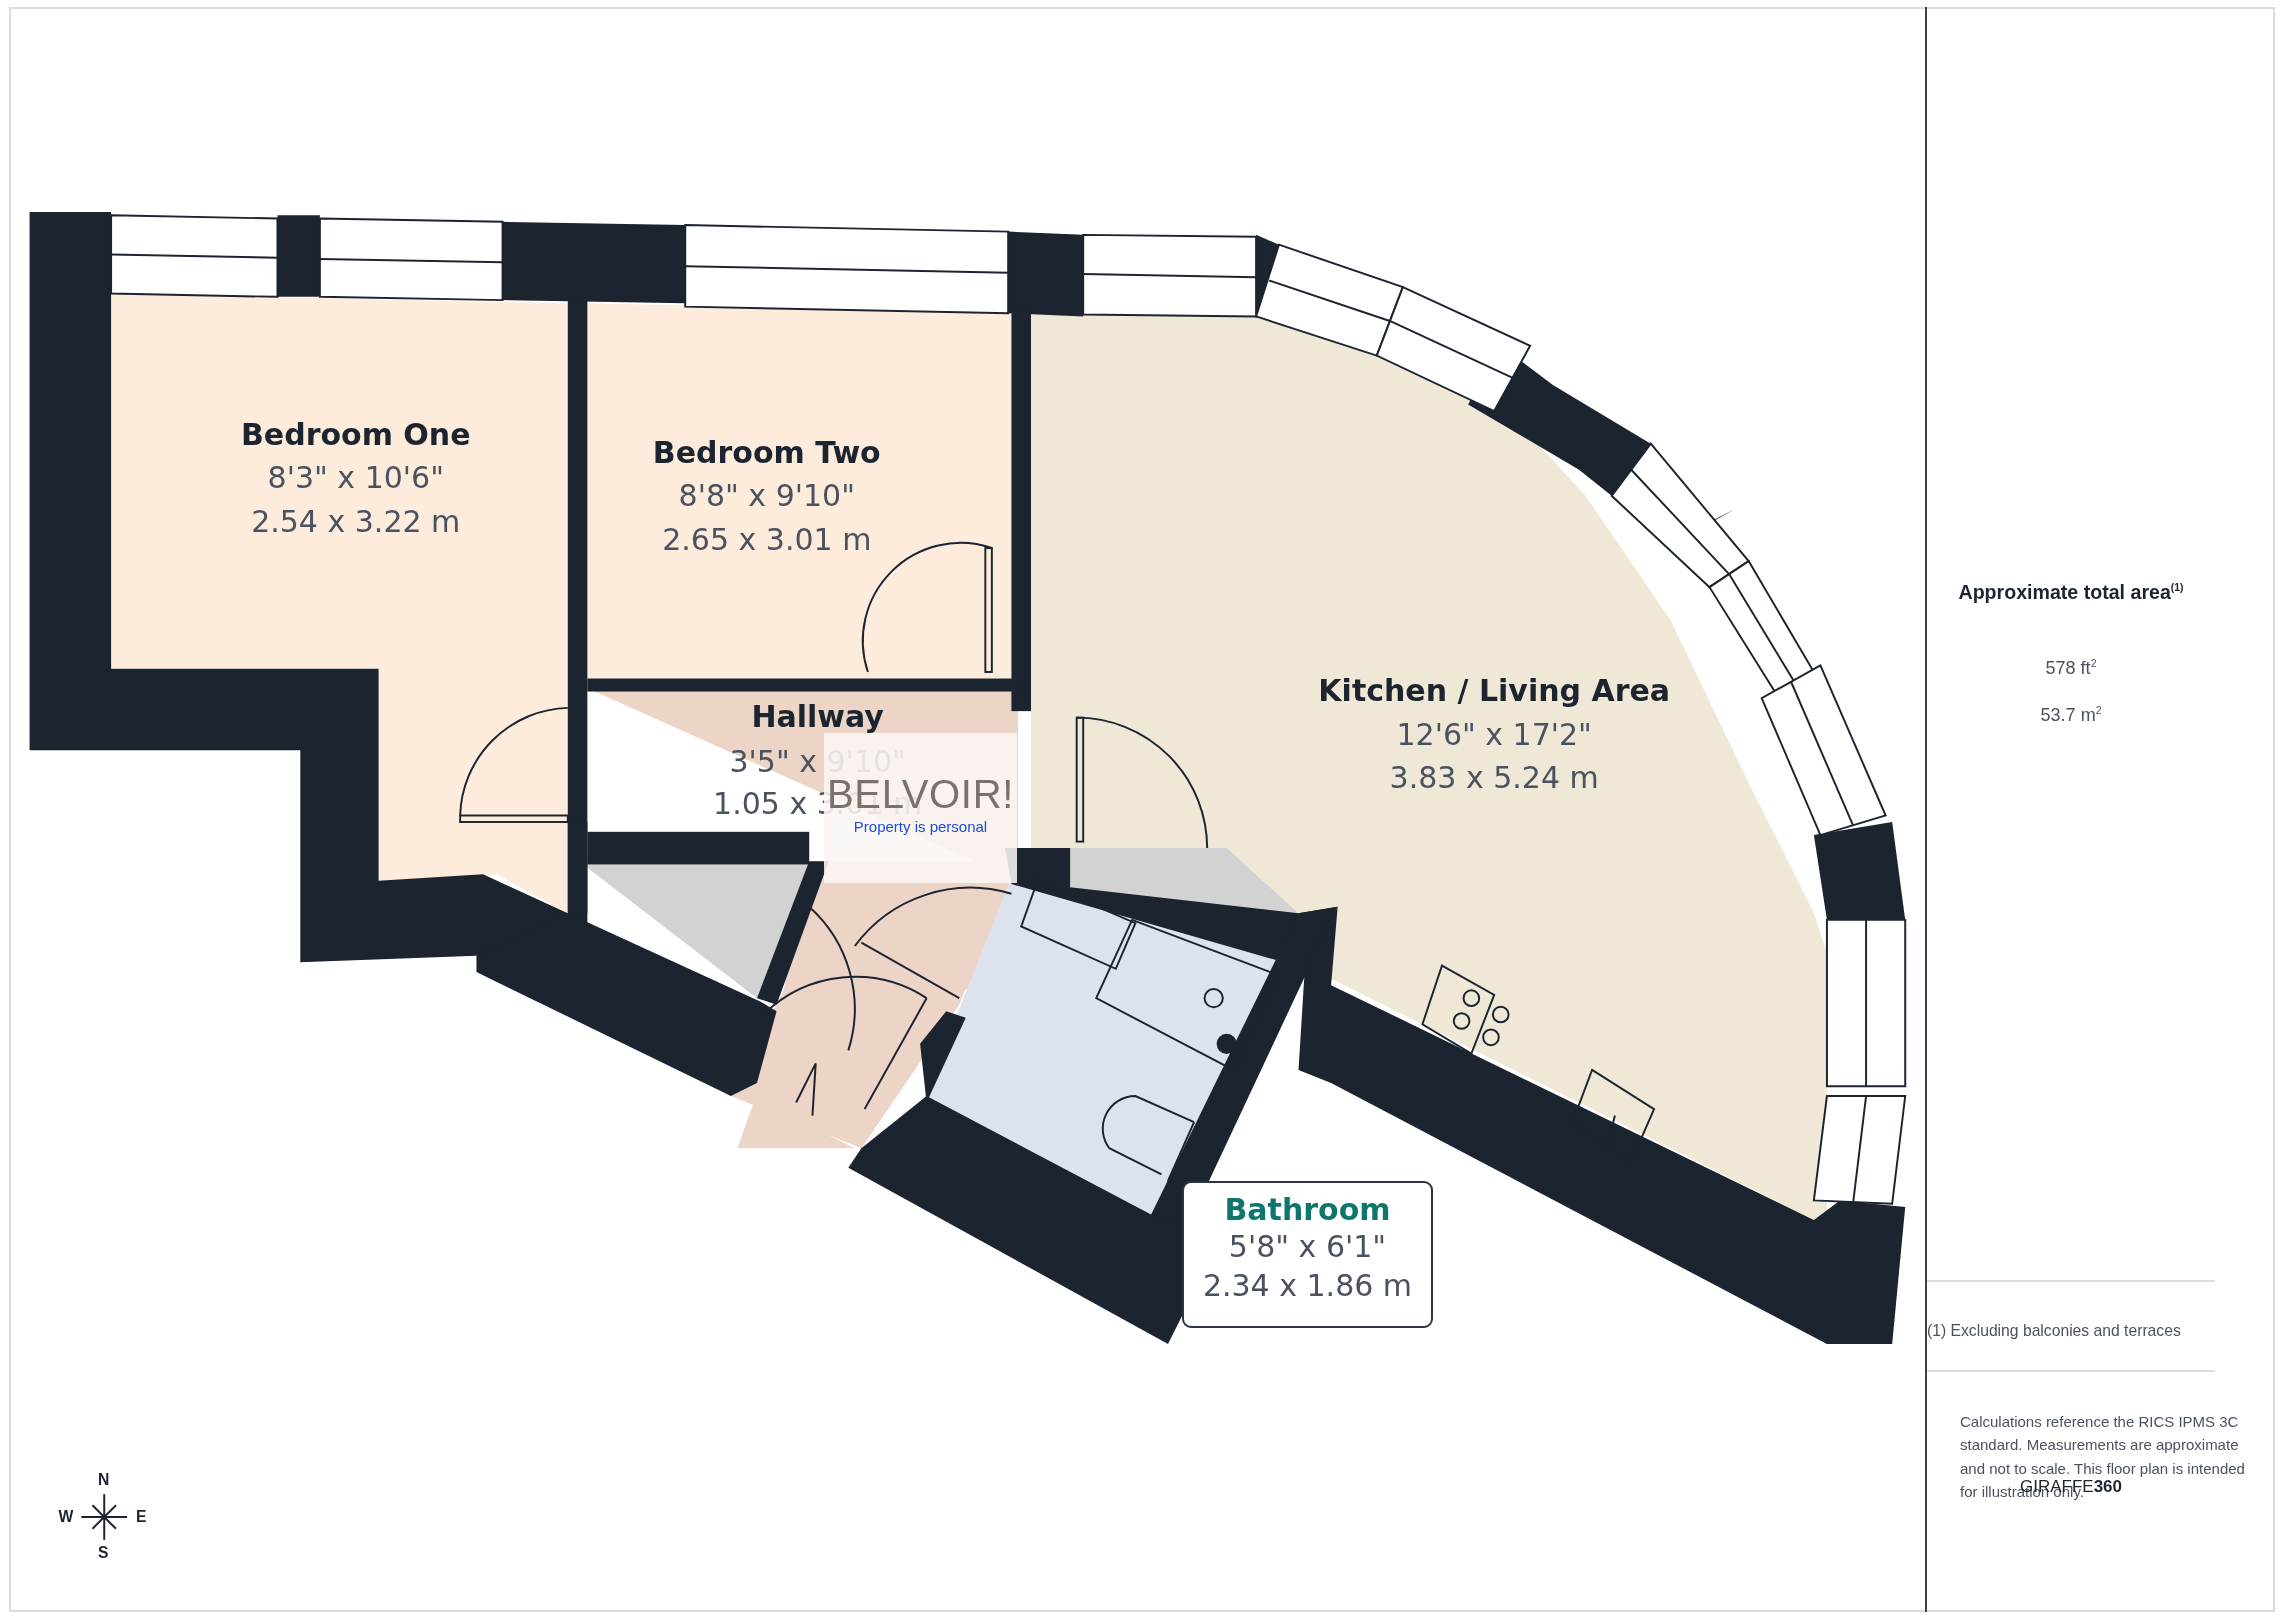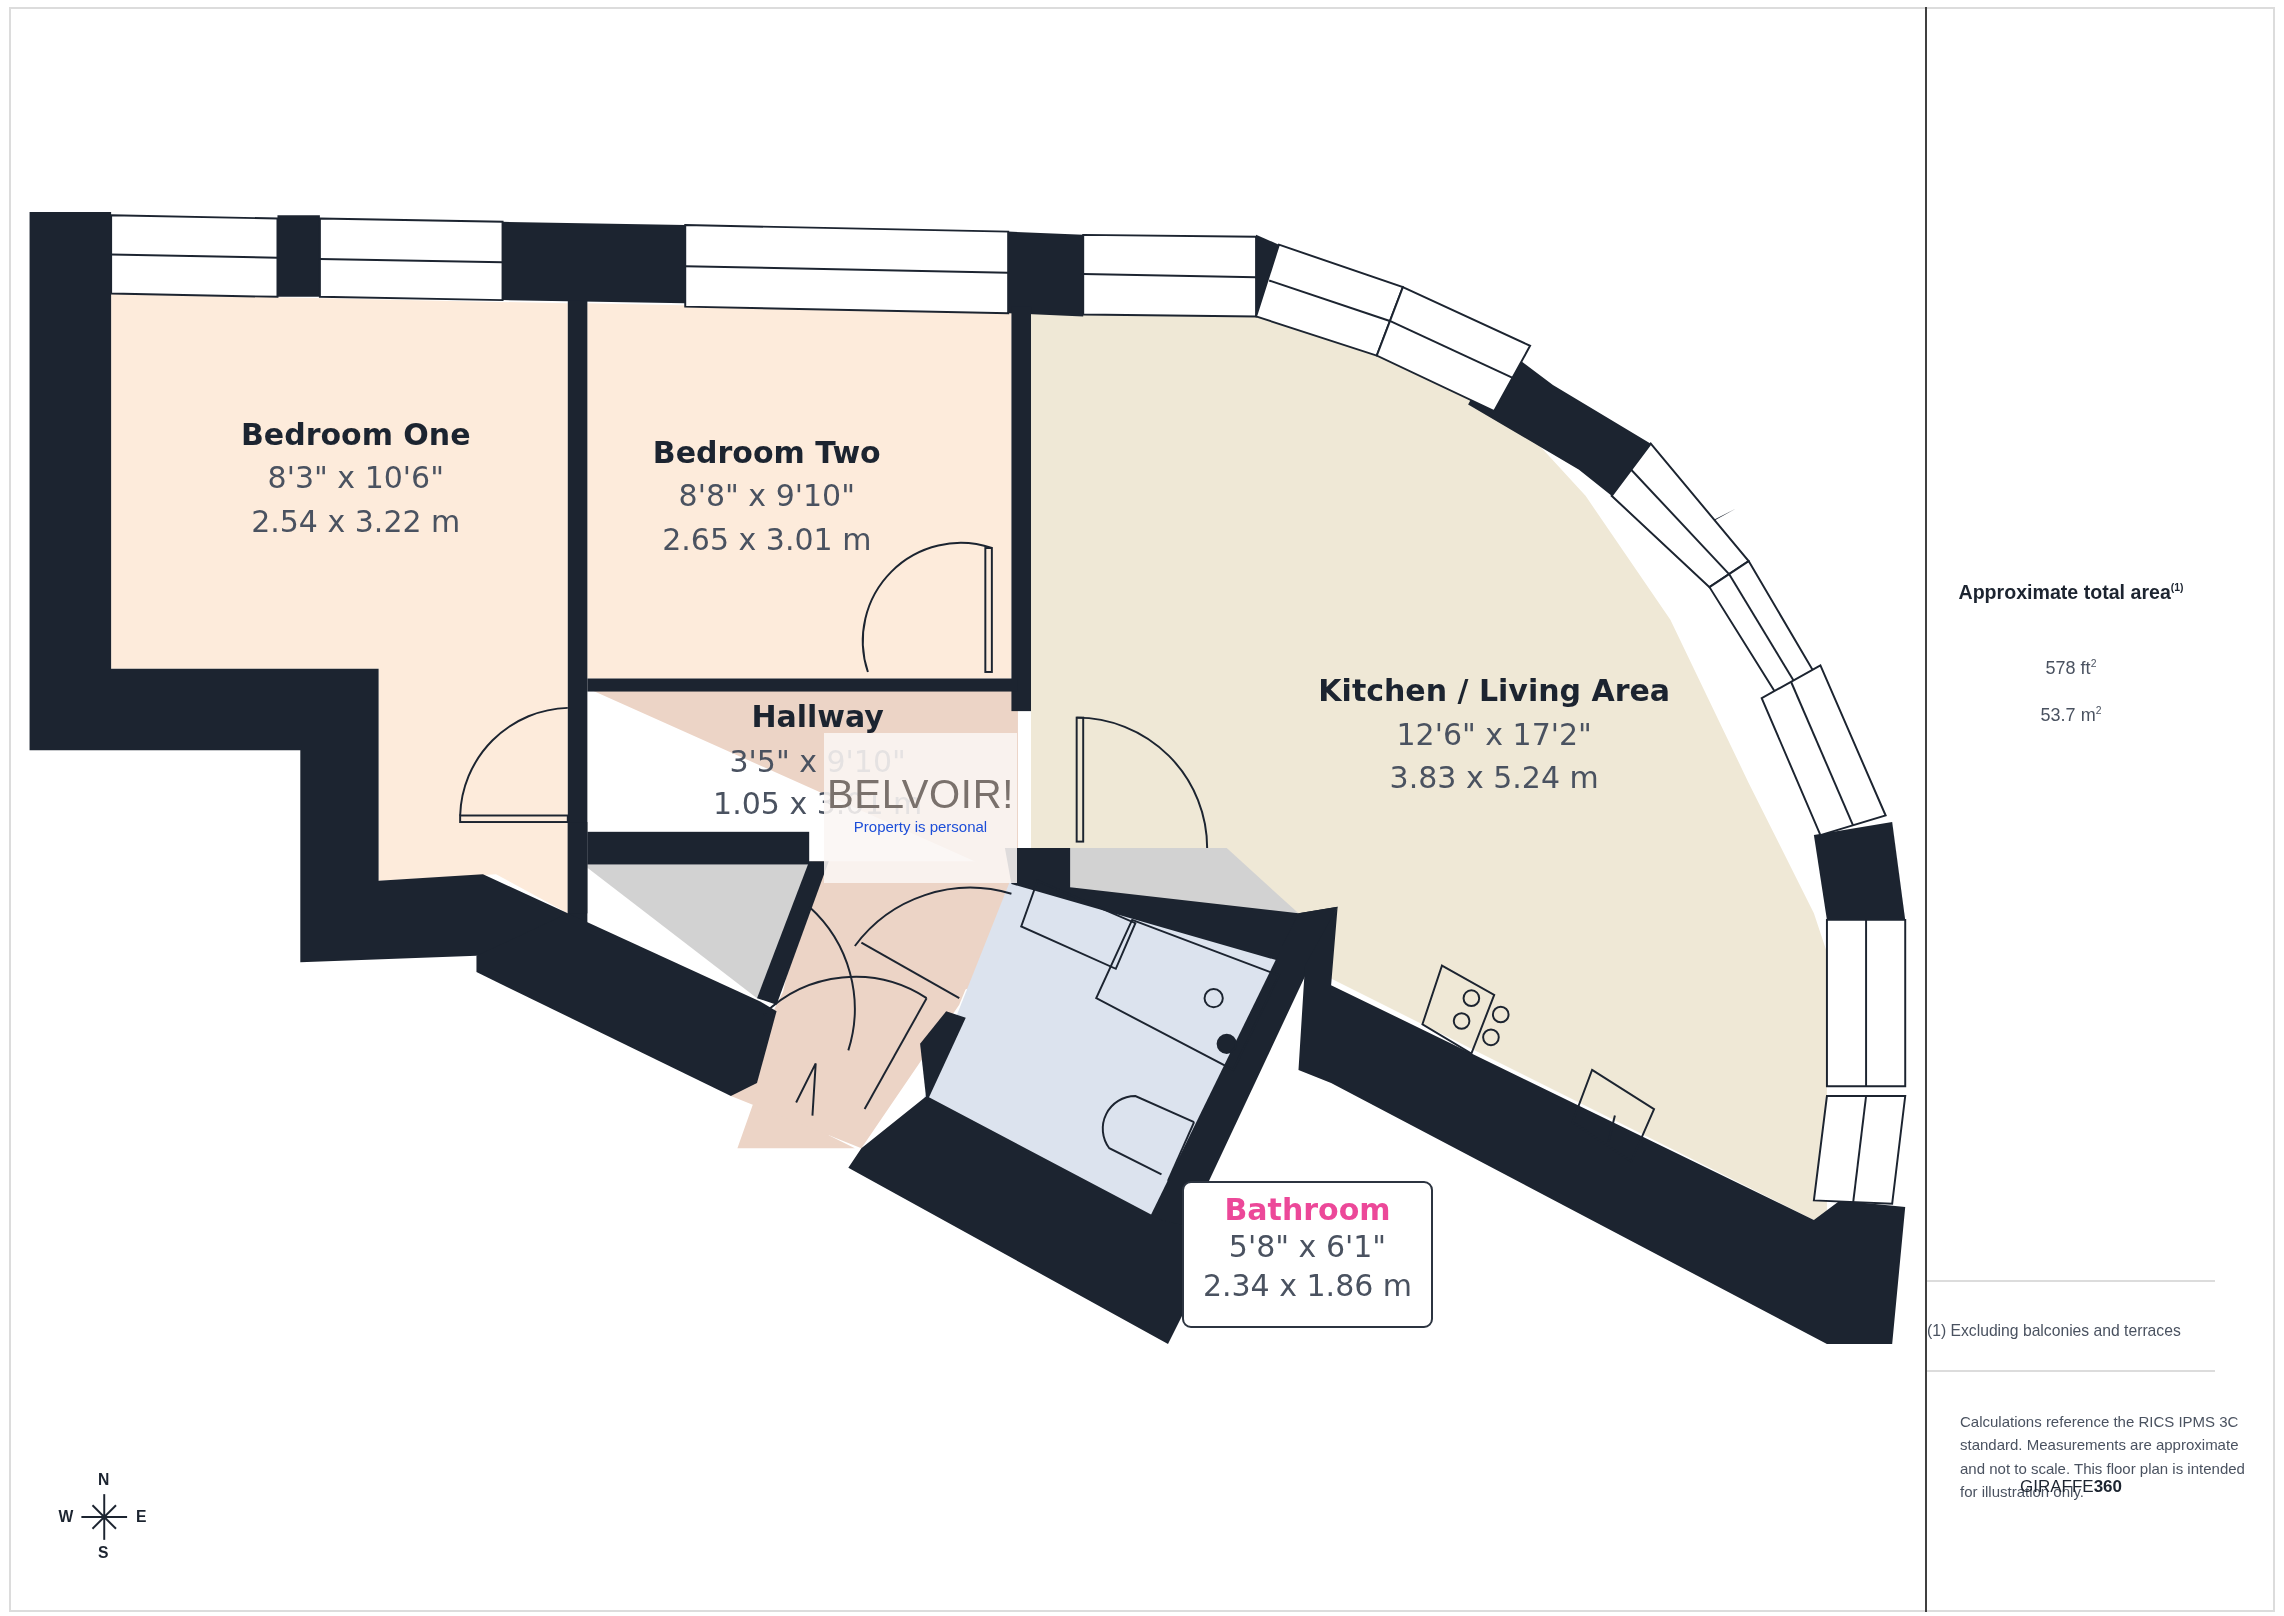--- a/index.html
+++ b/index.html
@@ -22,21 +22,21 @@
     .brand { position: absolute; top: 1470px; width: 100%; text-align: center;
              font-size: 17px; color: #1c2430; letter-spacing: 0; }
     .brand b { font-weight: bold; }
     svg.plan { position: absolute; left: 0; top: 0; }
     .room-name { font-family: "DejaVu Sans", sans-serif; font-weight: bold; fill: #1c2430; }
     .room-dim  { font-family: "DejaVu Sans", sans-serif; fill: #4a5260; }
     .label-box { position: absolute; left: 1182px; top: 1181px; width: 251px; height: 147px;
                  background: #fff; border: 2px solid #2c3440; border-radius: 9px; box-sizing: border-box;
                  text-align: center; }
     .label-box .n { font-family: "DejaVu Sans", sans-serif; font-weight: bold; font-size: 30px;
-                    color: #ec4899; margin-top: 9px; }
+                    color: #0f766e; margin-top: 9px; }
     .label-box .d { font-family: "DejaVu Sans", sans-serif; font-size: 30px; color: #4a5260; line-height: 39px; }
     .watermark { position: absolute; left: 824px; top: 733px; width: 193px; height: 150px;
                  background: rgba(250,246,244,0.88); text-align: center; }
     .watermark .w1 { font-size: 40px; color: #7a716c; margin-top: 39px; letter-spacing: 0.7px; }
     .watermark .w2 { font-size: 15px; color: #1d4ed8; margin-top: 1px; }
     .compass { position: absolute; left: 52px; top: 1468px; width: 111px; height: 98px; }
     .compass span { position: absolute; font-weight: bold; font-size: 15.7px; color: #1c2430; }
   </style>
 </head>
 <body>

